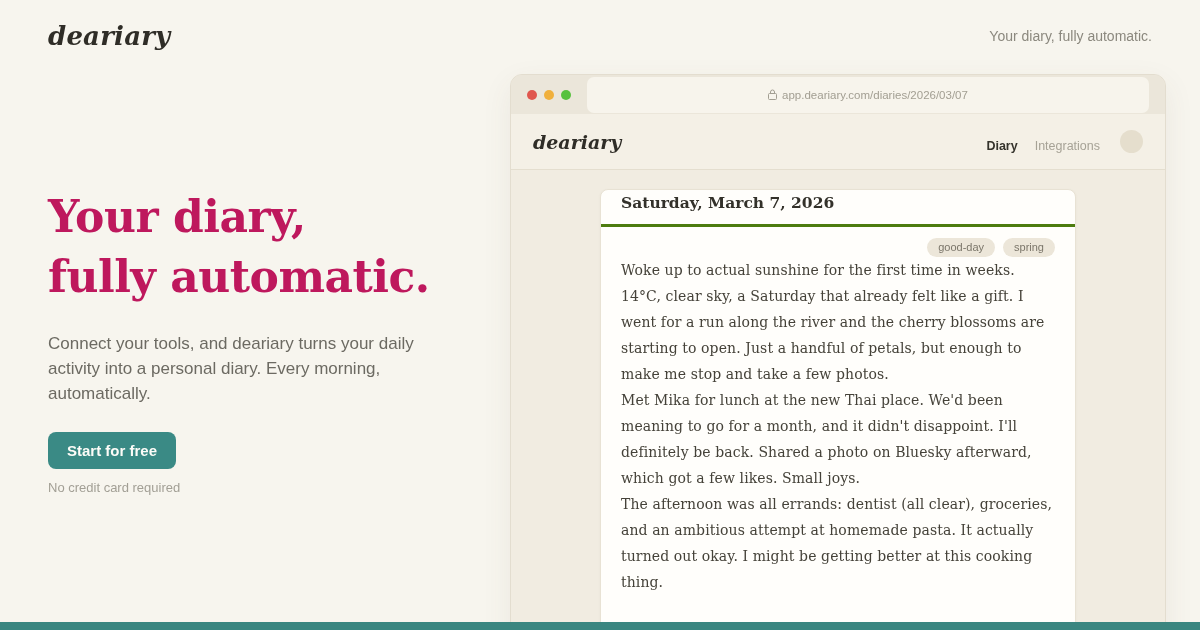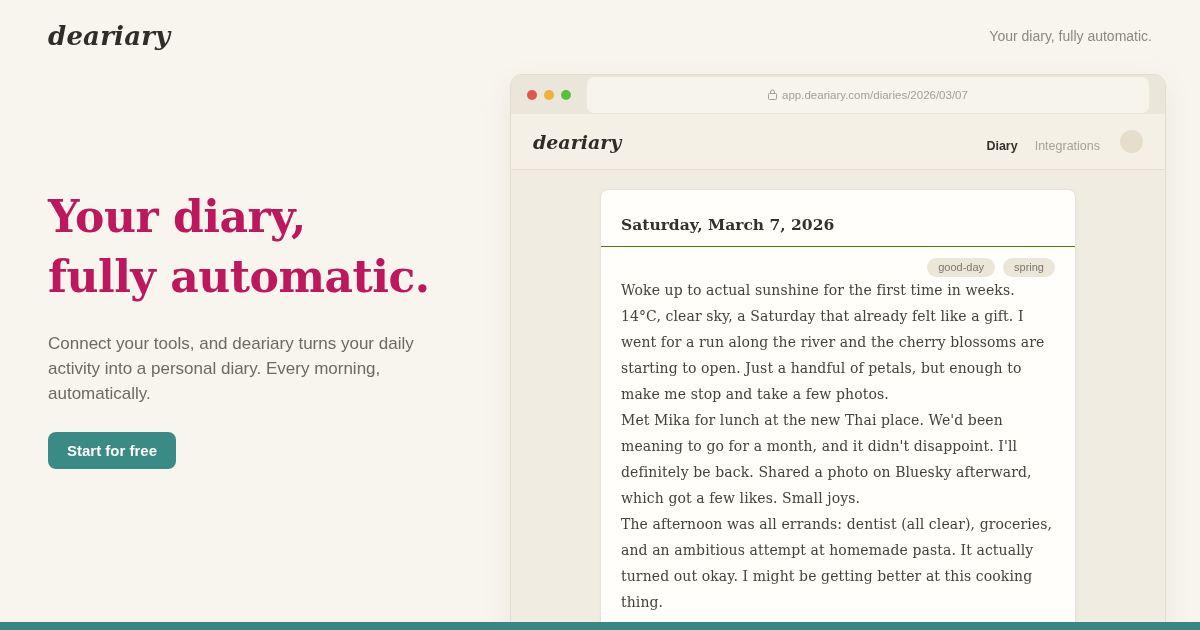--- a/index.html
+++ b/index.html
@@ -166,22 +166,22 @@
   .diary-card {
     width: 476px;
     margin: 0 auto;
     background: #fffefb;
     border: 1px solid #e8e2d4;
     border-radius: 8px;
     box-shadow: 0 1px 3px rgba(90,80,60,0.05);
     min-height: 600px;
   }
   .card-header {
-    padding: 25px 20px 12px 20px;
-    border-bottom: 1px solid #4d7c0f;
+    padding: 3px 20px 12px 20px;
+    border-bottom: 3px solid #4d7c0f;
   }
   .card-date {
     font-family: "DejaVu Serif", serif;
     font-weight: 700;
     font-size: 15.5px;
     color: #33312a;
   }
   .card-body { padding: 11px 20px 20px 20px; }
   .tags-row {
     display: flex;
@@ -218,20 +218,21 @@
 
 <header class="page-header">
   <div class="brand-logo">deariary</div>
   <div class="page-tagline">Your diary, fully automatic.</div>
 </header>
 
 <section class="hero">
   <h1 class="hero-heading"><span>Your diary,</span><br><span>fully automatic.</span></h1>
   <p class="hero-desc">Connect your tools, and deariary turns your daily activity into a personal diary. Every morning, automatically.</p>
   <button class="hero-cta">Start for free</button>
+  <div class="hero-note">No credit card required</div>
 </section>
 
 <div class="browser-window">
 
   <div class="chrome-bar">
     <div class="traffic-lights">
       <span class="dot dot-red"></span>
       <span class="dot dot-yellow"></span>
       <span class="dot dot-green"></span>
     </div>

